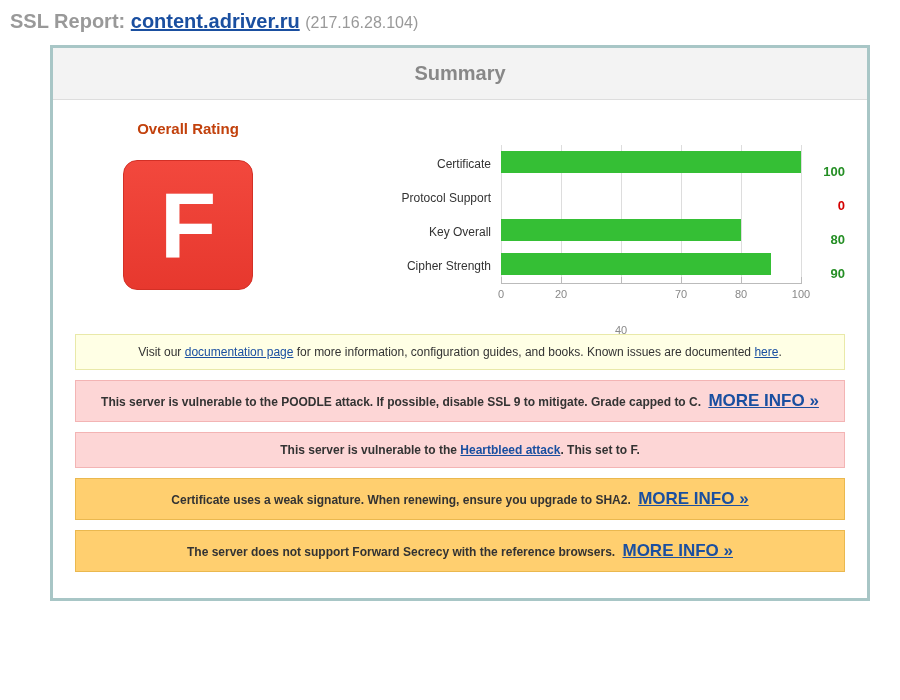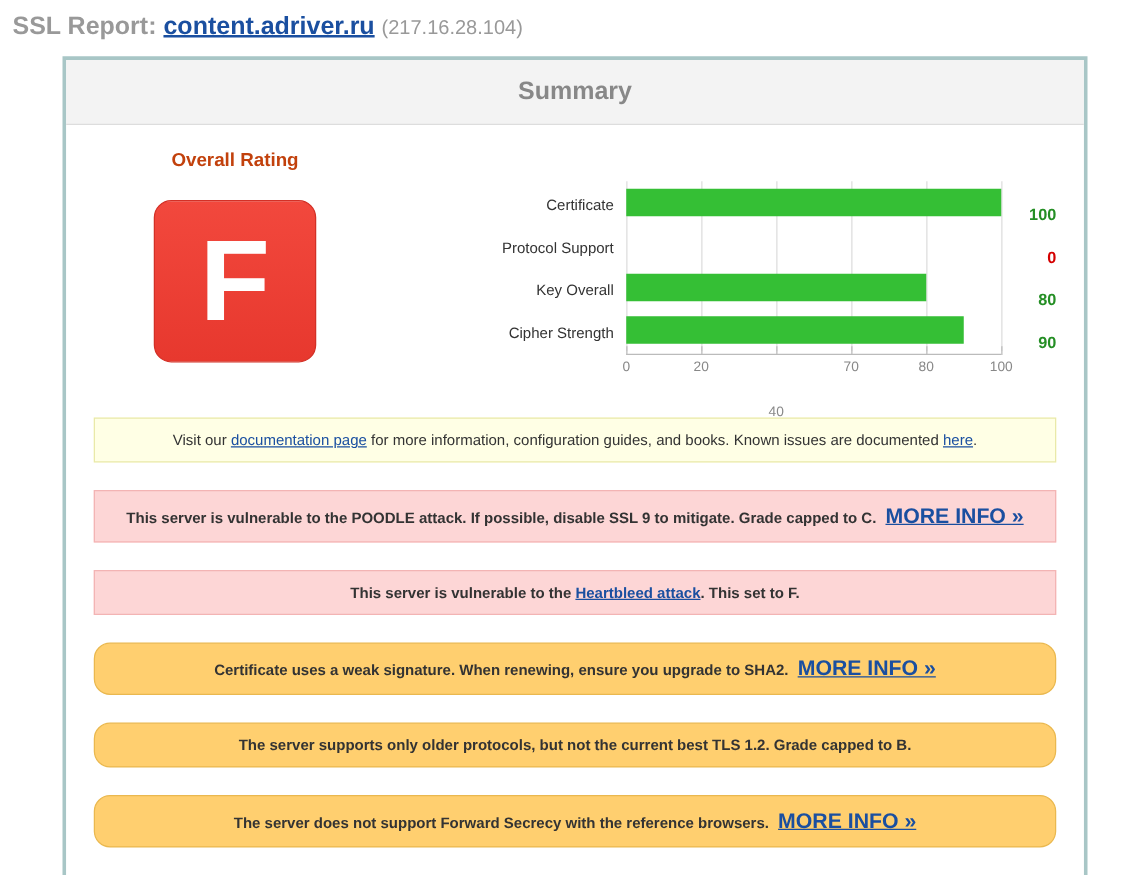--- a/index.html
+++ b/index.html
@@ -152,40 +152,39 @@
     top: 0;
     bottom: 0;
     width: 1px;
     background: #ddd;
   }
 
   .banner {
     padding: 10px 12px;
     text-align: center;
     font-size: 12px;
-    margin-bottom: 22px;
+    margin-bottom: 10px;
     border: 1px solid;
   }
   .banner.info {
     background: #ffffe5;
     border-color: #e9e9a9;
     color: #333;
   }
   .banner.error {
     background: #fdd6d6;
     border-color: #f3b4b4;
     color: #333;
     font-weight: bold;
   }
   .banner.warn {
     background: #ffcf6f;
     border-color: #eab84f;
     color: #333;
     font-weight: bold;
-    border-radius: 13px;
   }
   .banner a, .link {
     color: #1a4fa0;
     text-decoration: underline;
     cursor: pointer;
   }
   .more-info {
     color: #225ab0;
     font-size: 17px;
     font-weight: bold;
@@ -284,23 +283,20 @@
 
     <div class="banner error">
       <span>This server is vulnerable to the </span><a class="link">Heartbleed attack</a><span>. This set to F.</span>
     </div>
 
     <div class="banner warn">
       <span>Certificate uses a weak signature. When renewing, ensure you upgrade to SHA2.</span>
       <a class="more-info">MORE INFO »</a>
     </div>
 
-    <div class="banner warn">
-      <span>The server supports only older protocols, but not the current best TLS 1.2. Grade capped to B.</span>
-    </div>
 
     <div class="banner warn">
       <span>The server does not support Forward Secrecy with the reference browsers.</span>
       <a class="more-info">MORE INFO »</a>
     </div>
 
   </div>
 </div>
 
 </body></html>

